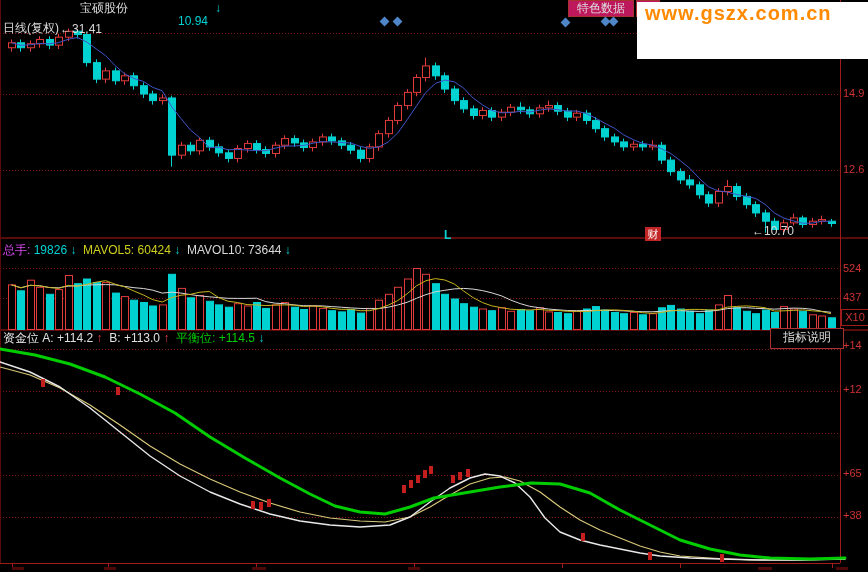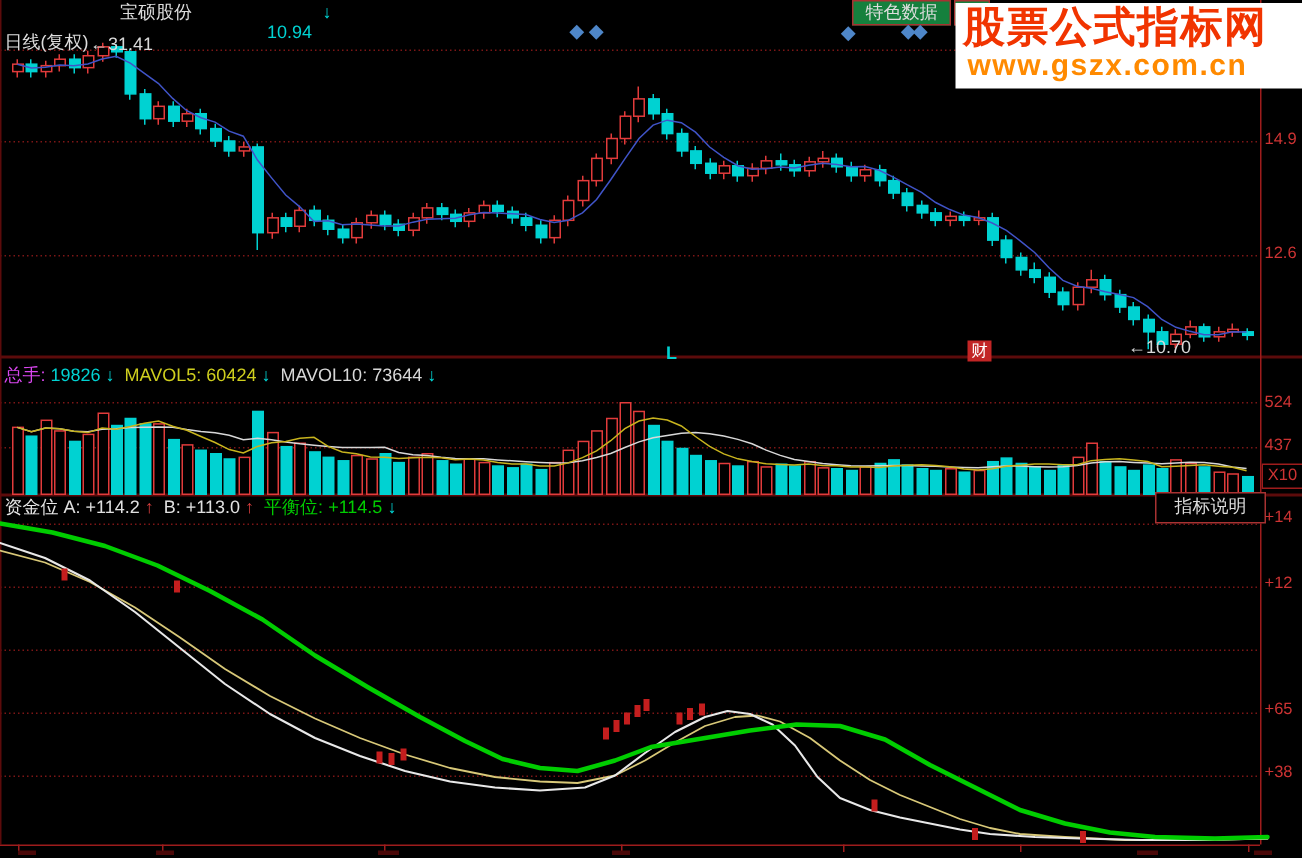--- a/index.html
+++ b/index.html
@@ -6,21 +6,21 @@
   #screen{position:relative;width:868px;height:572px;background:#000;overflow:hidden;
           font-family:"Liberation Sans","DejaVu Sans",sans-serif;}
   .t{position:absolute;font-size:12px;color:#dddddd;white-space:nowrap;line-height:14px;}
   .axis-label{position:absolute;font-size:11px;color:#cd3333;white-space:nowrap;line-height:12px;}
   .cyan{color:#00d2d2;}
   .yellow{color:#cfcf1e;}
   .green{color:#00cd00;}
   .red-arrow{color:#e14040;font-weight:bold;}
   .cyan-arrow{color:#00d2d2;font-weight:bold;}
   .tabbox{position:absolute;border:1px solid #a83232;color:#dddddd;font-size:12px;
-          text-align:center;background:#15803d;line-height:14px;}
+          text-align:center;background:#be185d;line-height:14px;}
   .btnbox{position:absolute;border:1px solid #a83232;color:#dddddd;font-size:12px;
           text-align:center;background:#000;line-height:17px;}
   .diamond{position:absolute;width:7px;height:7px;background:#4e86c8;transform:rotate(45deg);}
   #watermark{position:absolute;left:637px;top:2px;width:231px;height:57px;background:#ffffff;
              z-index:60;overflow:hidden;}
   #wm1{font-size:28px;font-weight:bold;color:#f13400;line-height:31px;letter-spacing:1px;
        padding-left:5px;white-space:nowrap;}
   #wm2{font-size:20px;font-weight:bold;color:#ff8a00;line-height:23px;padding-left:8px;
        letter-spacing:1px;white-space:nowrap;}
   .marker-cai{position:absolute;background:#c22525;color:#ffffff;font-size:11px;width:16px;
@@ -374,21 +374,20 @@
   <div class="tabbox" style="left:568px;top:0;width:64px;height:15px;">特色数据</div>
   <div class="tabbox" style="left:636px;top:0;width:22px;height:15px;">财</div>
 
   <div class="diamond" style="left:381px;top:18px;"></div>
   <div class="diamond" style="left:394px;top:18px;"></div>
   <div class="diamond" style="left:562px;top:19px;"></div>
   <div class="diamond" style="left:602px;top:18px;"></div>
   <div class="diamond" style="left:610px;top:18px;"></div>
 
   <div id="watermark">
-    <div id="wm1">股票公式指标网</div>
     <div id="wm2">www.gszx.com.cn</div>
   </div>
 
   <span class="t" style="left:60px;top:22px;color:#d9d9d9;"><span>←</span><span>31.41</span></span>
   <span class="t" style="left:752px;top:224px;color:#d9d9d9;"><span>←</span><span>10.70</span></span>
   <span class="t cyan" style="left:444px;top:228px;font-weight:bold;">L</span>
   <div class="marker-cai" style="left:645px;top:227px;">财</div>
 
   <span class="axis-label" style="left:843px;top:87px;">14.9</span>
   <span class="axis-label" style="left:843px;top:163px;">12.6</span>

